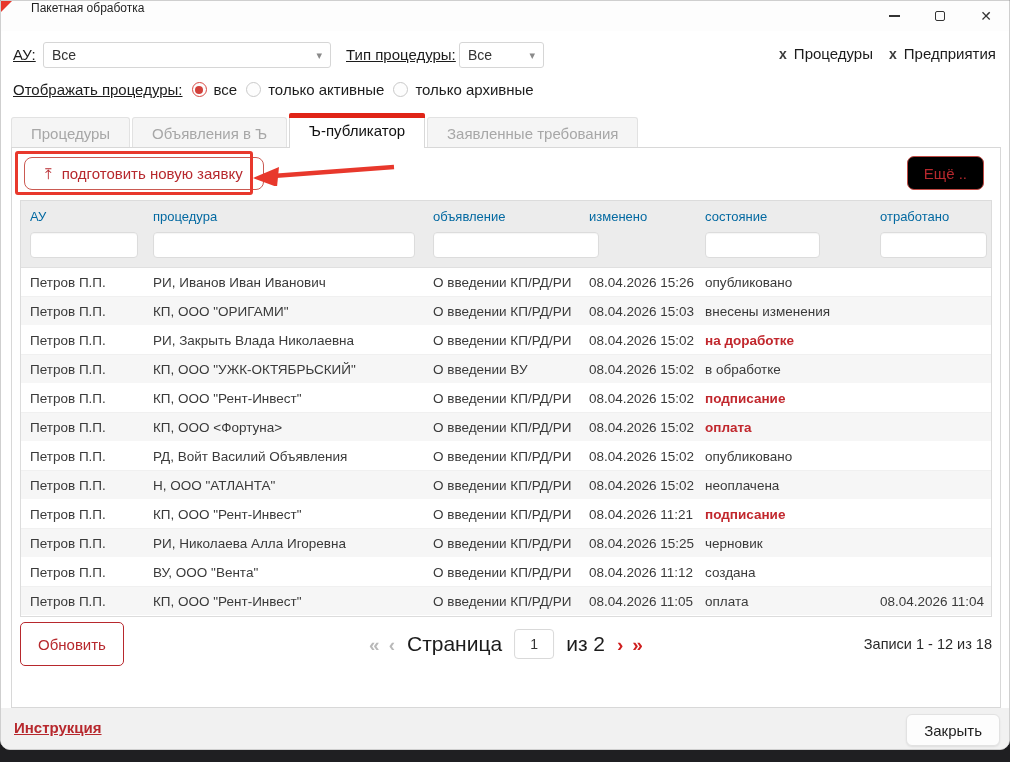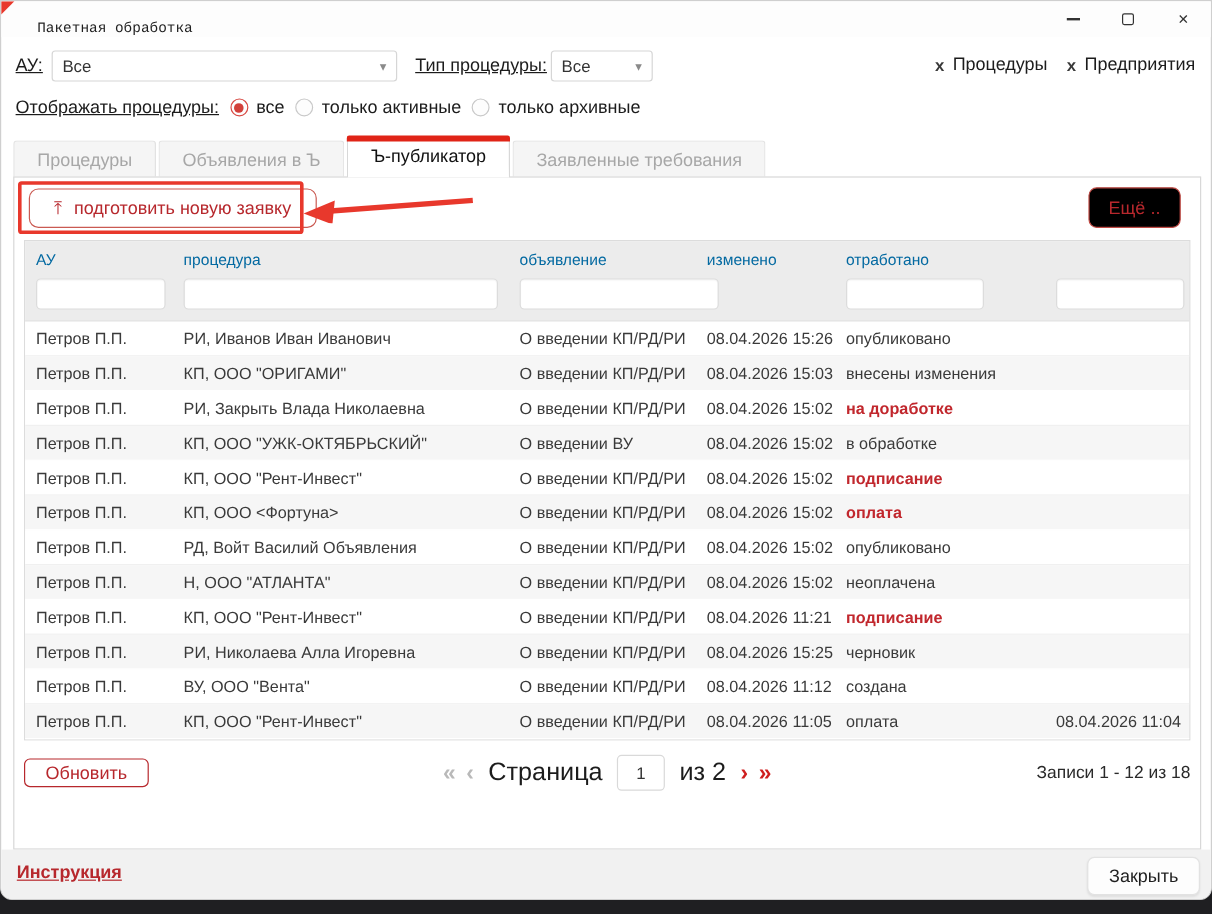--- a/index.html
+++ b/index.html
@@ -4,21 +4,21 @@
 <style>
   * { margin:0; padding:0; box-sizing:border-box; }
   html,body { width:1010px; height:762px; background:#222225; overflow:hidden;
               font-family:"Liberation Sans","DejaVu Sans",sans-serif; }
   .window { position:absolute; top:0; left:0; width:1010px; height:750px;
             background:#fff; border:1px solid #cfcfcf; border-radius:0 0 10px 10px;
             overflow:hidden; box-shadow:0 4px 10px rgba(0,0,0,.35); }
 
   
   .titlebar { position:absolute; top:0; left:0; right:0; height:30px; background:#fdfdfd;
-              display:flex; align-items:flex-end;font-family:Liberation Mono, monospace; }
+              display:flex; align-items:flex-start; }
   .titlebar-title { font-size:12px; color:#1f1f1f; padding-left:30px; }
   .corner-mark { position:absolute; top:0; left:0; width:0; height:0;
                  border-top:11px solid #e8382c; border-right:11px solid transparent; }
   .win-controls { position:absolute; top:0; right:0; height:30px; display:flex; }
   .win-btn { width:46px; height:30px; display:flex; align-items:center; justify-content:center;
              font-size:13px; color:#333; cursor:default; }
   .win-btn .sq { width:10px; height:10px; border:1.2px solid #333; border-radius:2px; display:block; }
   .win-btn .mini { width:11px; height:1.4px; background:#333; display:block; }
   .win-btn.close { font-size:14px; }
 
@@ -84,21 +84,21 @@
   .t-filter-cell.pr input { width:107px; }
   .t-row { display:grid; grid-template-columns:123px 280px 156px 116px 175px 1fr;
            height:29px; align-items:center; background:#fff; border-bottom:1px solid #f0f0f0; }
   .t-row:nth-child(even) { background:#f6f6f6; border-bottom:1px solid #fff; }
   .t-cell { font-size:13.5px; color:#3a3a3a; padding-left:9px; white-space:nowrap; overflow:hidden; }
   .t-cell.red { color:#c1272d; font-weight:700; }
   .t-cell.processed { text-align:right; padding-right:10px; }
 
   
   .pager { position:absolute; left:8px; right:8px; top:474px; height:44px; display:flex; align-items:center; }
-  .refresh-btn { height:24px; padding:0 17px; border:1px solid #b7282d; border-radius:5px;
+  .refresh-btn { height:44px; padding:0 17px; border:1px solid #b7282d; border-radius:5px;
                  background:#fff; color:#b7282d; font-size:15px; display:flex; align-items:center; cursor:pointer; }
   .pg-center { position:absolute; left:50%; transform:translateX(-50%); display:flex; align-items:center; gap:9px; }
   .pg-arrow { font-size:19px; line-height:1; cursor:pointer; font-weight:700; }
   .pg-arrow.dis { color:#b9b9b9; cursor:default; }
   .pg-arrow.en { color:#cf1f1f; }
   .pg-label { font-size:21px; color:#1c1c1c; margin:0 3px; }
   .pg-input { width:40px; height:30px; border:1px solid #d9d9d9; border-radius:4px; text-align:center;
               font-size:14px; color:#333; outline:none; }
   .records { margin-left:auto; font-size:14.5px; color:#2a2a2a; }
 
@@ -198,20 +198,21 @@
       <span>Ещё ..</span>
     </button>
 
     <div class="table">
       <div class="t-head">
         <div class="t-grid">
           <span class="t-col-label">АУ</span>
           <span class="t-col-label">процедура</span>
           <span class="t-col-label">объявление</span>
           <span class="t-col-label">изменено</span>
+          <span class="t-col-label">состояние</span>
           <span class="t-col-label">отработано</span>
         </div>
         <div class="t-grid">
           <span class="t-filter-cell narrow"><input style=""></span>
           <span class="t-filter-cell"><input style=""></span>
           <span class="t-filter-cell obj"><input style=""></span>
           <span class="t-filter-cell"></span>
           <span class="t-filter-cell st"><input style=""></span>
           <span class="t-filter-cell pr"><input style=""></span>
         </div>

